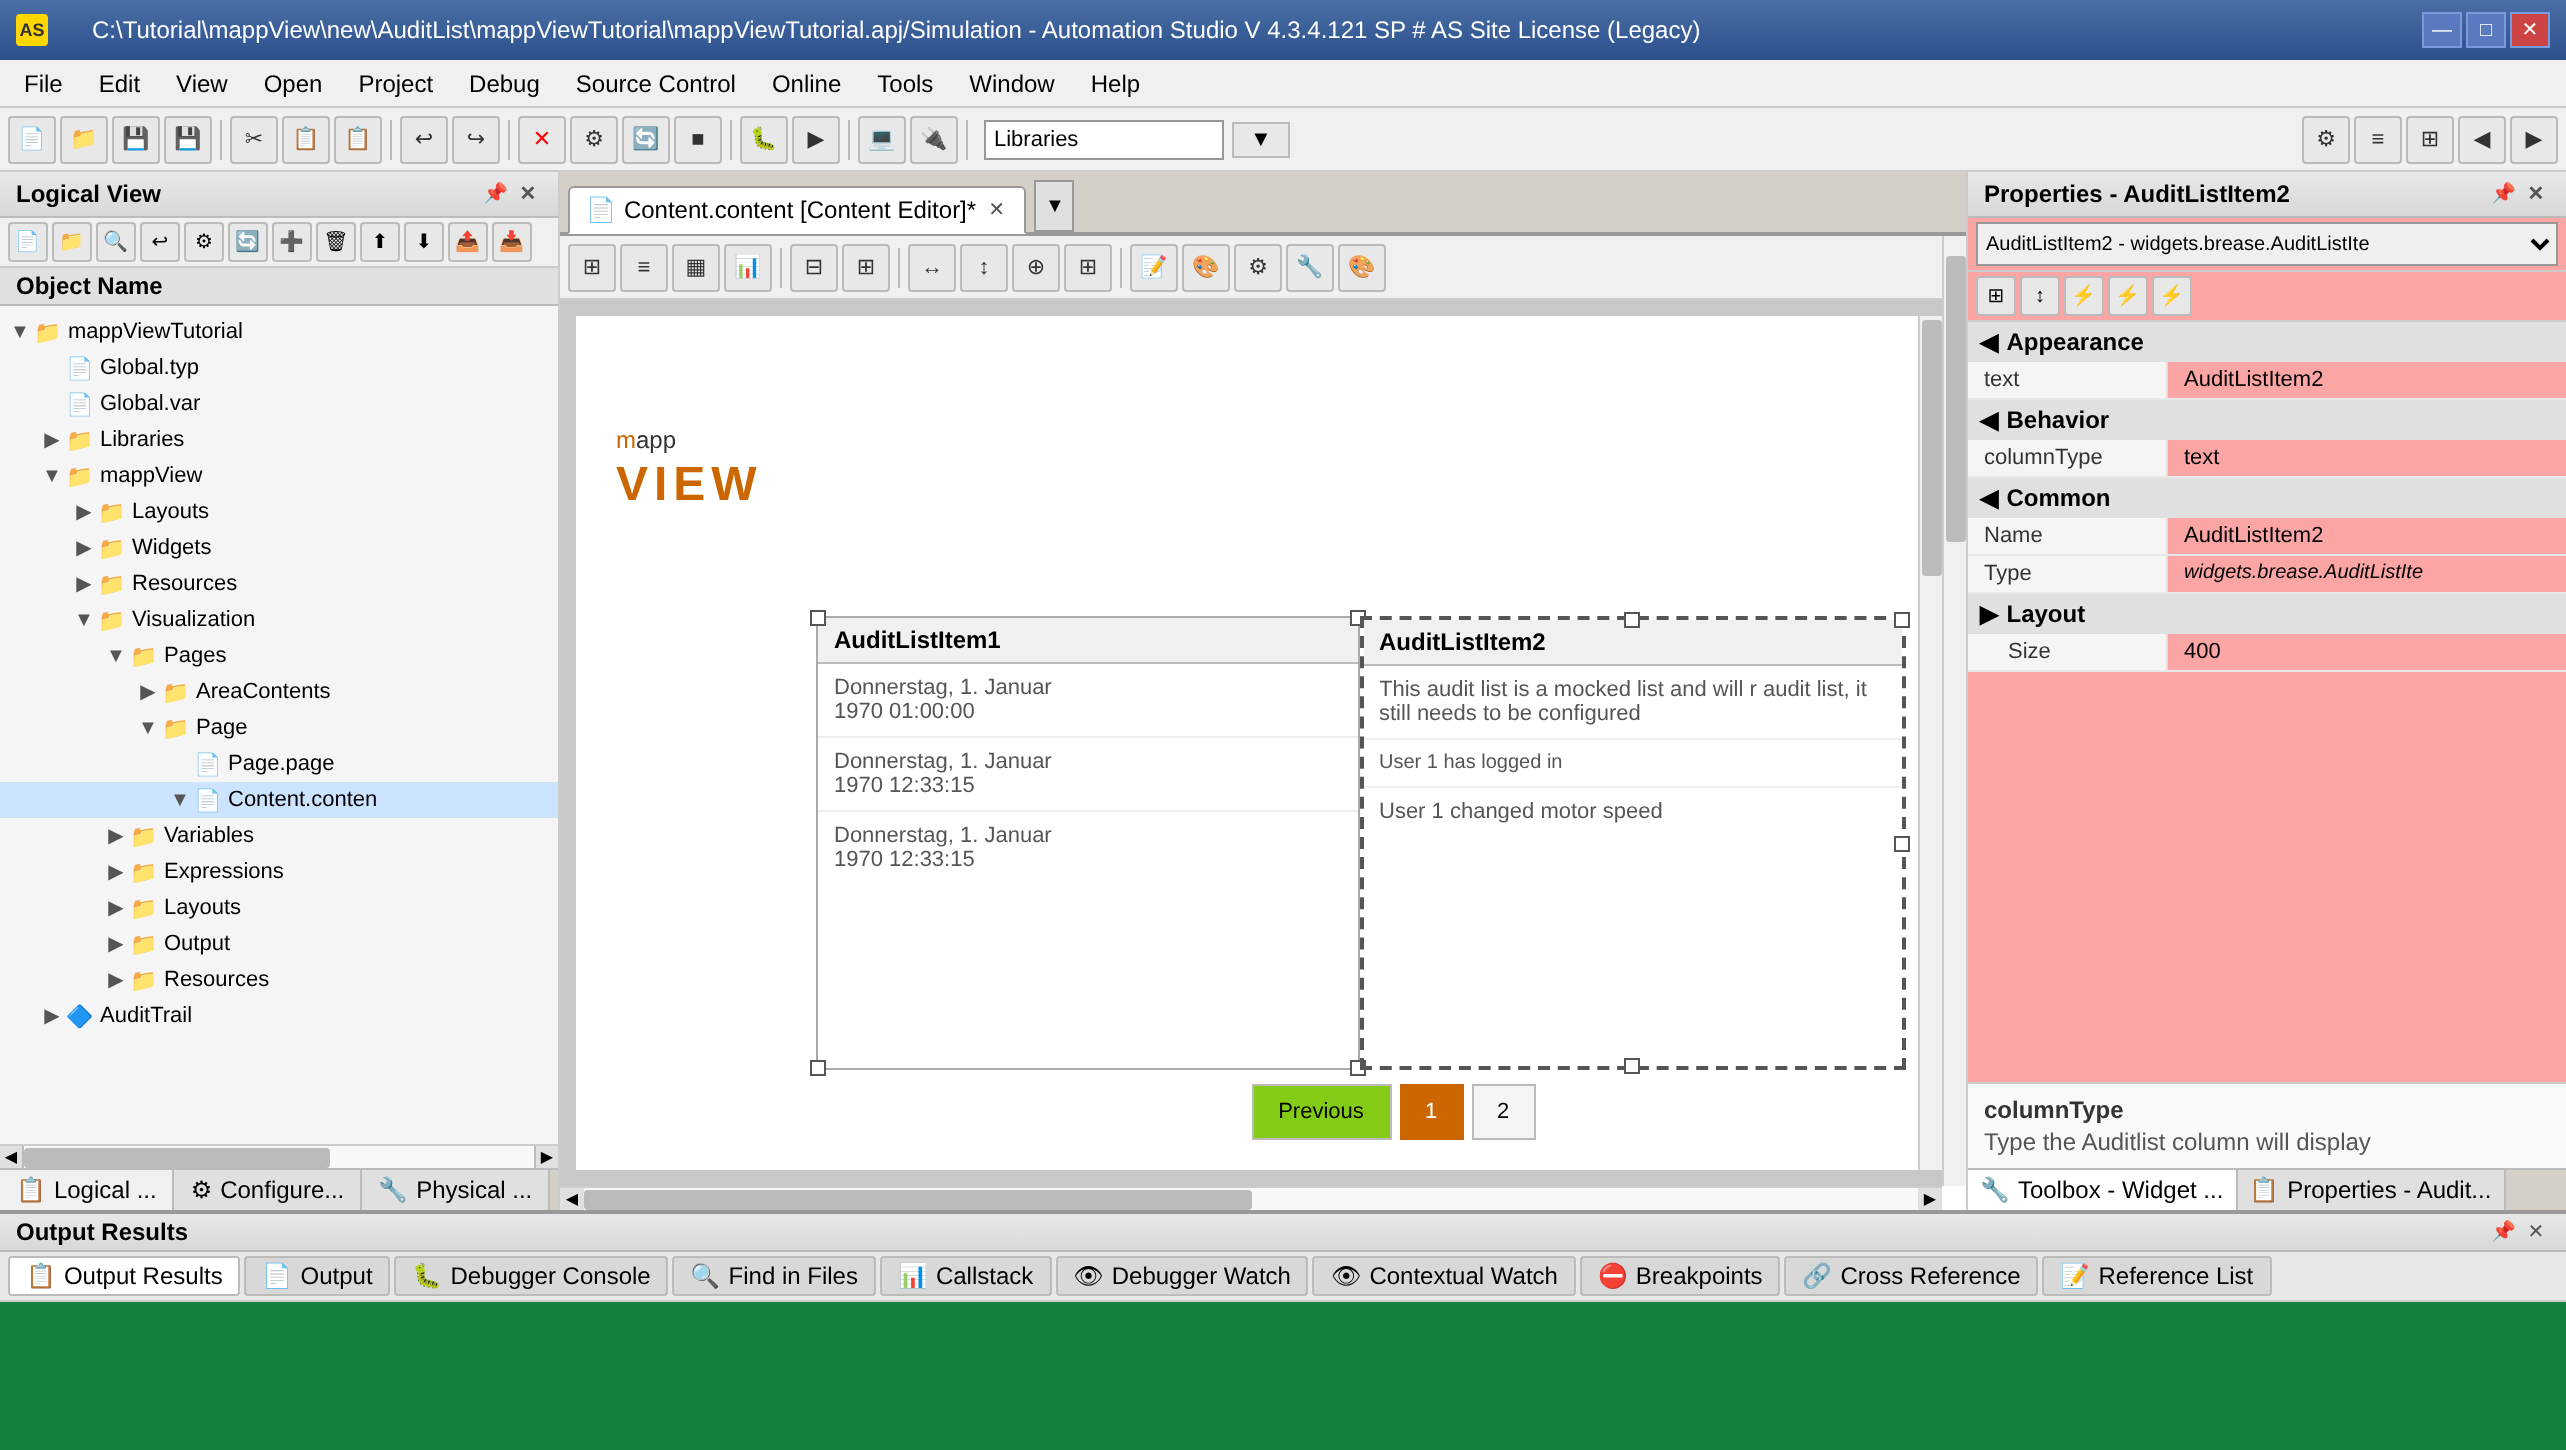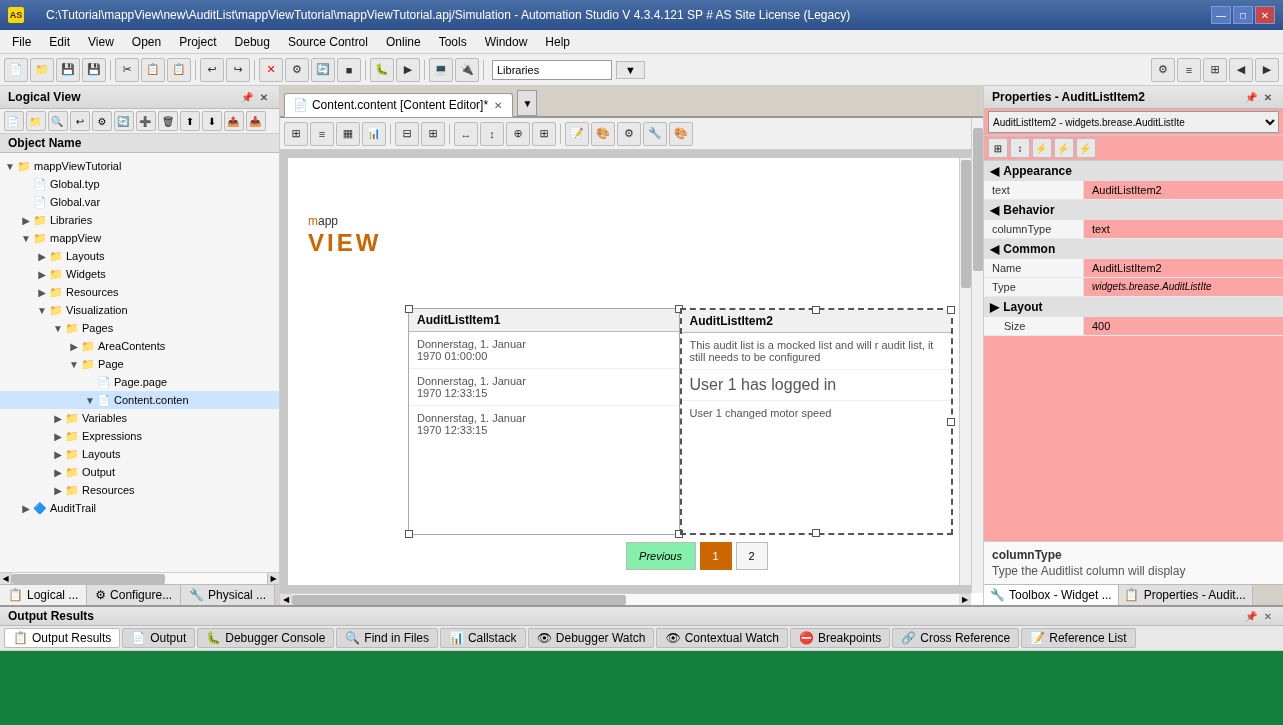--- a/index.html
+++ b/index.html
@@ -386,36 +386,36 @@
               </div>
 
               <div style="flex:1;border:2px dashed #555;position:relative;">
                 <div style="padding:4px 8px;font-size:12px;font-weight:bold;background:#f0f0f0;border-bottom:1px solid #bbb;">
                   <span>AuditListItem2</span>
                 </div>
                 <div style="padding:6px 8px;border-bottom:1px solid #eee;">
                   <div style="font-size:11px;color:#555;overflow:hidden;max-height:36px;">This audit list is a mocked list and will r audit list, it still needs to be configured</div>
                 </div>
                 <div style="padding:6px 8px;border-bottom:1px solid #eee;">
-                  <div style="font-size:16px;color:#555;">User 1 has logged in</div>
+                  <div style="font-size:10px;color:#555;">User 1 has logged in</div>
                 </div>
                 <div style="padding:6px 8px;">
                   <div style="font-size:11px;color:#555;">User 1 changed motor speed</div>
                 </div>
 
                 <div style="position:absolute;top:-4px;left:50%;transform:translateX(-50%);width:8px;height:8px;background:white;border:1px solid #555;"></div>
                 <div style="position:absolute;top:50%;transform:translateY(-50%);right:-4px;width:8px;height:8px;background:white;border:1px solid #555;"></div>
                 <div style="position:absolute;bottom:-4px;left:50%;transform:translateX(-50%);width:8px;height:8px;background:white;border:1px solid #555;"></div>
 
                 <div style="position:absolute;top:-4px;right:-4px;width:8px;height:8px;background:white;border:1px solid #555;"></div>
               </div>
             </div>
 
             <div style="position:absolute;bottom:15px;left:50%;display:flex;align-items:center;gap:4px;">
-              <button class="prev-btn" style="width:70px;height:28px;border:1px solid #bbb;background:#86efac;cursor:pointer;font-size:11px;font-style:italic;">Previous</button>
+              <button class="prev-btn" style="width:70px;height:28px;border:1px solid #bbb;background:#84cc16;cursor:pointer;font-size:11px;">Previous</button>
               <button class="page-btn active" style="width:32px;height:28px;border:1px solid #cc6600;background:#cc6600;color:white;cursor:pointer;font-size:11px;border-radius:0;">1</button>
               <button class="page-btn" style="width:32px;height:28px;border:1px solid #bbb;background:#f5f5f5;cursor:pointer;font-size:11px;border-radius:0;">2</button>
             </div>
           </div>
 
           <div style="position:absolute;top:8px;right:0;width:12px;bottom:8px;background:#f0f0f0;border-left:1px solid #ccc;">
             <div style="width:10px;height:30%;background:#bbb;margin:2px auto;border-radius:2px;"></div>
           </div>
         </div>
 

